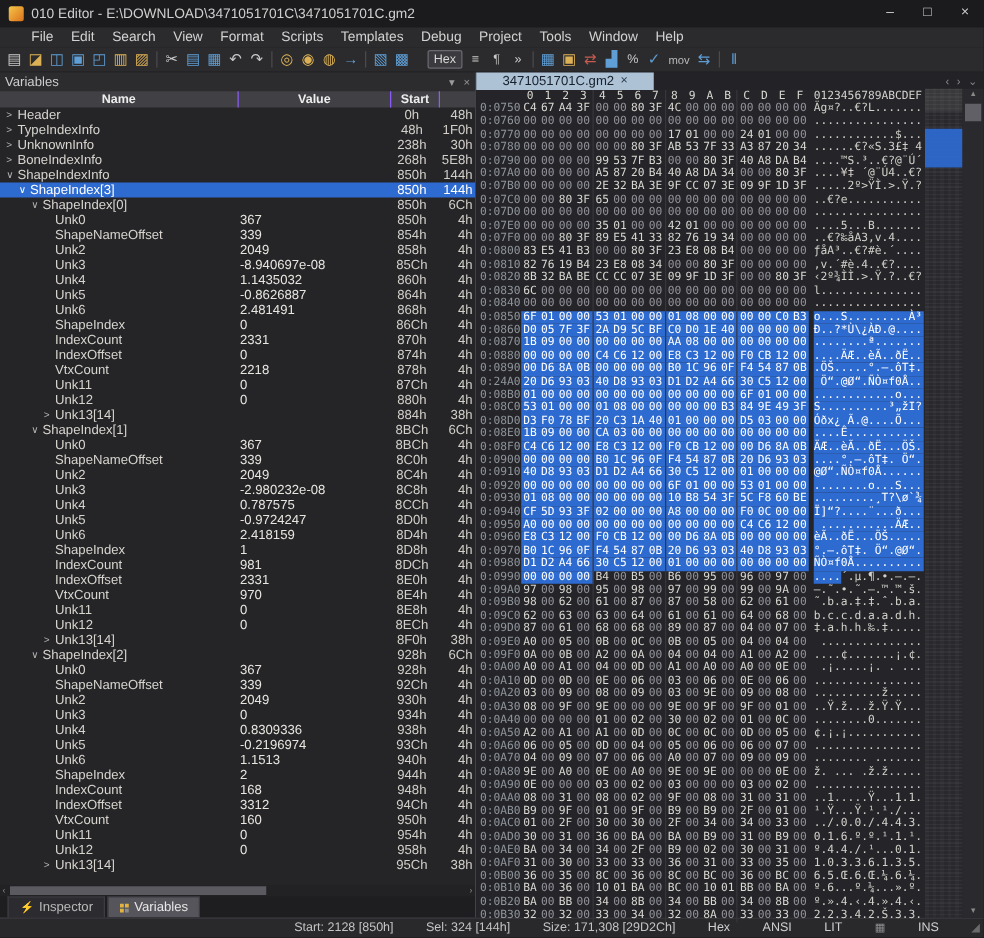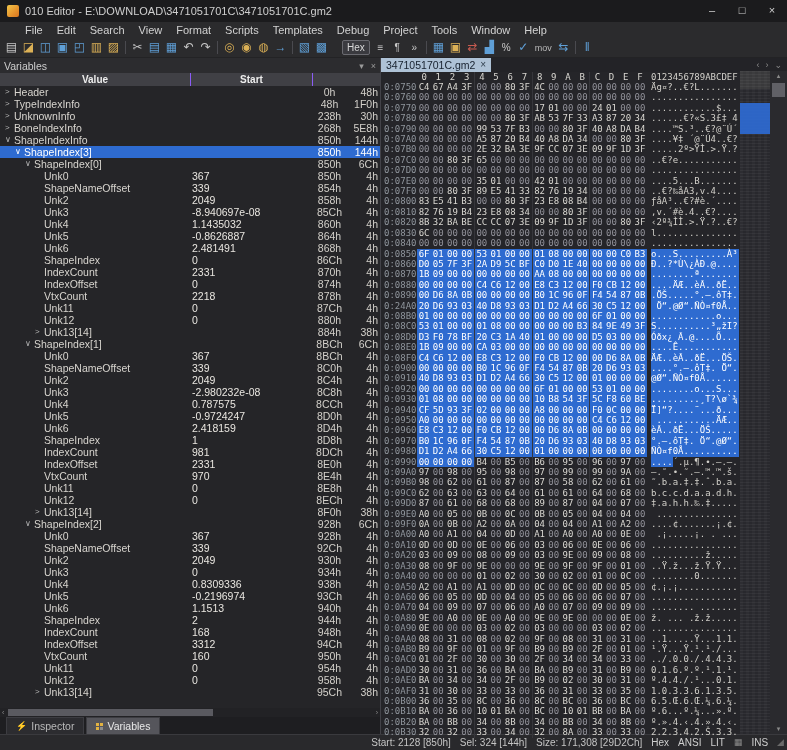--- a/index.html
+++ b/index.html
@@ -61,21 +61,21 @@
   .btab.active{background:#55555b;color:#e8e8e8}
   .bolt{color:#dcb156;font-size:9px}
   .gridicon{width:7px;height:7px;display:inline-block;background:
      linear-gradient(#e3b341,#e3b341) 0 0/3px 3px no-repeat,
      linear-gradient(#e3b341,#e3b341) 4px 0/3px 3px no-repeat,
      linear-gradient(#e3b341,#e3b341) 0 4px/3px 3px no-repeat,
      linear-gradient(#8a8a8a,#8a8a8a) 4px 4px/3px 3px no-repeat}
   
   .right{flex:1;background:#252529;display:flex;flex-direction:column;position:relative;min-height:0}
   .tabbar{height:14px;flex:0 0 14px;background:#232327;display:flex;align-items:stretch}
-  .doctab{background:#aec2d6;color:#17212e;font-size:10.5px;line-height:14px;padding:0 5px;
+  .doctab{background:#aec2d6;color:#17212e;font-size:10.5px;line-height:14px;padding:0 21px;
           display:flex;gap:5px;align-items:center}
   .doctab .tclose{font-size:10px;color:#31404f}
   .tabnav{margin-left:auto;display:flex;gap:6px;align-items:center;padding-right:5px;
           color:#8a8a8a;font-size:9px}
   .hexhead{height:10px;flex:0 0 10px;display:flex;font-family:"DejaVu Sans Mono",monospace;
            font-size:9px;line-height:10px;color:#9b9b9b}
   .hexbody{flex:1;font-family:"DejaVu Sans Mono",monospace;font-size:9px;min-height:0}
   .hrow{display:flex;height:10.41px;line-height:10.41px}
   .addr{width:33px;flex:0 0 33px;padding-left:3px;color:#8f959c}
   .bwrap{display:flex}
@@ -92,21 +92,21 @@
      repeating-linear-gradient(to right,#2d2d32 0 3px,#28282d 3px 6px)}
   .mmtop{position:absolute;top:0;left:0;right:0;height:18px;background:rgba(160,160,150,.14)}
   .mmsel{position:absolute;top:32px;left:0;right:0;height:31px;background:#2e6ad2;opacity:.92}
   .vscroll{position:absolute;top:13px;right:0;bottom:0;width:17px;background:#2a2a2e}
   .varrow{position:absolute;left:0;right:0;text-align:center;font-size:7px;color:#8a8a8a;height:10px;line-height:10px}
   .vthumb{position:absolute;top:12px;left:2px;right:2px;height:14px;background:#606066}
   
   .statusbar{height:15px;flex:0 0 15px;background:#29292c;border-top:1px solid #3a3a3e;
              display:flex;align-items:center;font-size:10px;color:#c4c4c4}
   .status-left{padding-left:4px;white-space:nowrap}
-  .status-right{margin-left:auto;display:flex;gap:9px;align-items:flex-start;padding-right:3px;white-space:nowrap}
+  .status-right{margin-left:auto;display:flex;gap:26px;align-items:flex-start;padding-right:3px;white-space:nowrap}
   .modlbl{color:#cfcfcf}
   .grip{color:#6a6a6a;font-size:9px}
   .insicon{color:#8a8a8a;font-size:9px}
 </style>
 </head>
 <body>
 
 <div class="titlebar">
   <span class="appicon"></span>
   <span class="apptitle">010 Editor - E:\DOWNLOAD\3471051701C\3471051701C.gm2</span>
@@ -176,20 +176,21 @@
 
   <div class="left">
     <div class="ptitle">
       <span>Variables</span>
       <span class="picons">
         <span>▾</span>
         <span>×</span>
       </span>
     </div>
     <div class="colhead">
+      <span>Name</span>
       <span>Value</span>
       <span>Start</span>
       <span></span>
     </div>
     <div class="treebody">
         <div class="trow">
           <span class="c-name" style="padding-left: 5px;">
             <span class="chev">&gt;</span>
             <span class="nm">Header</span>
           </span>

